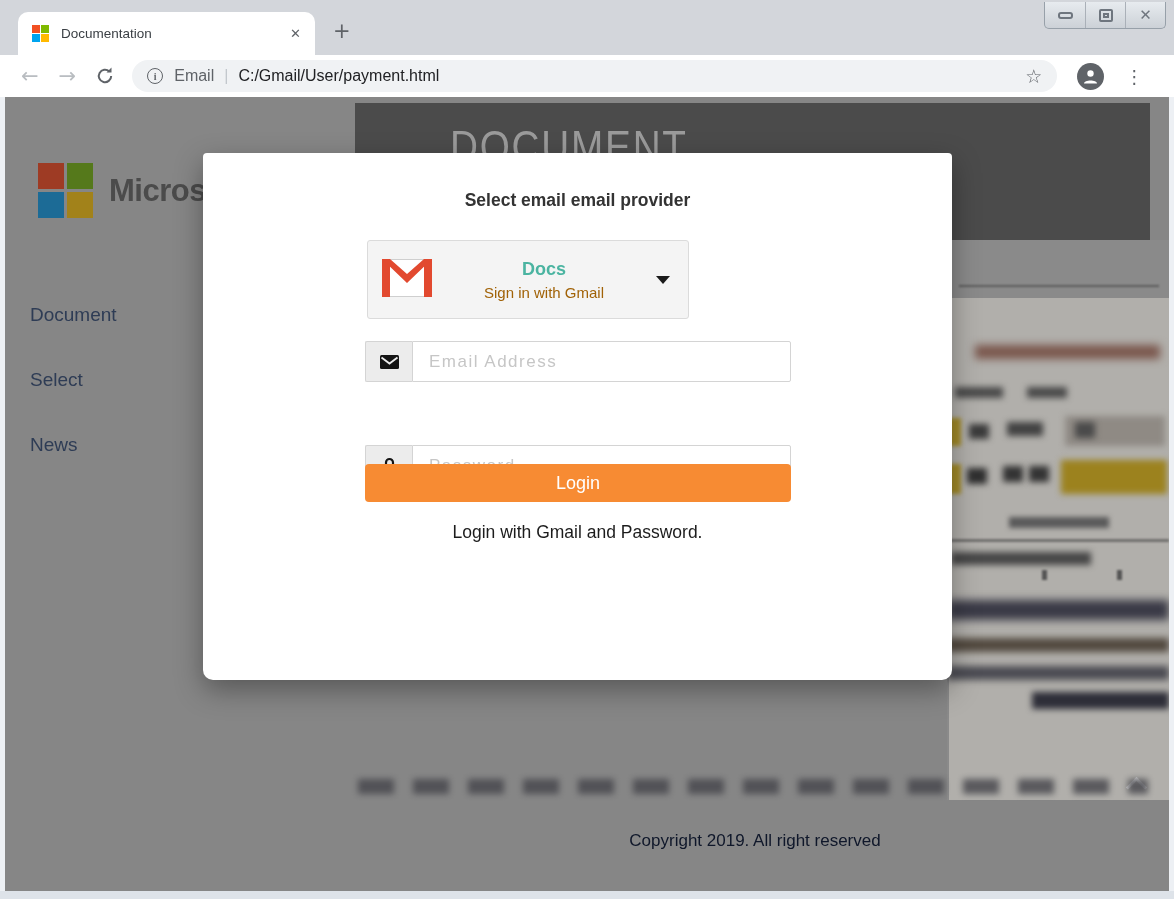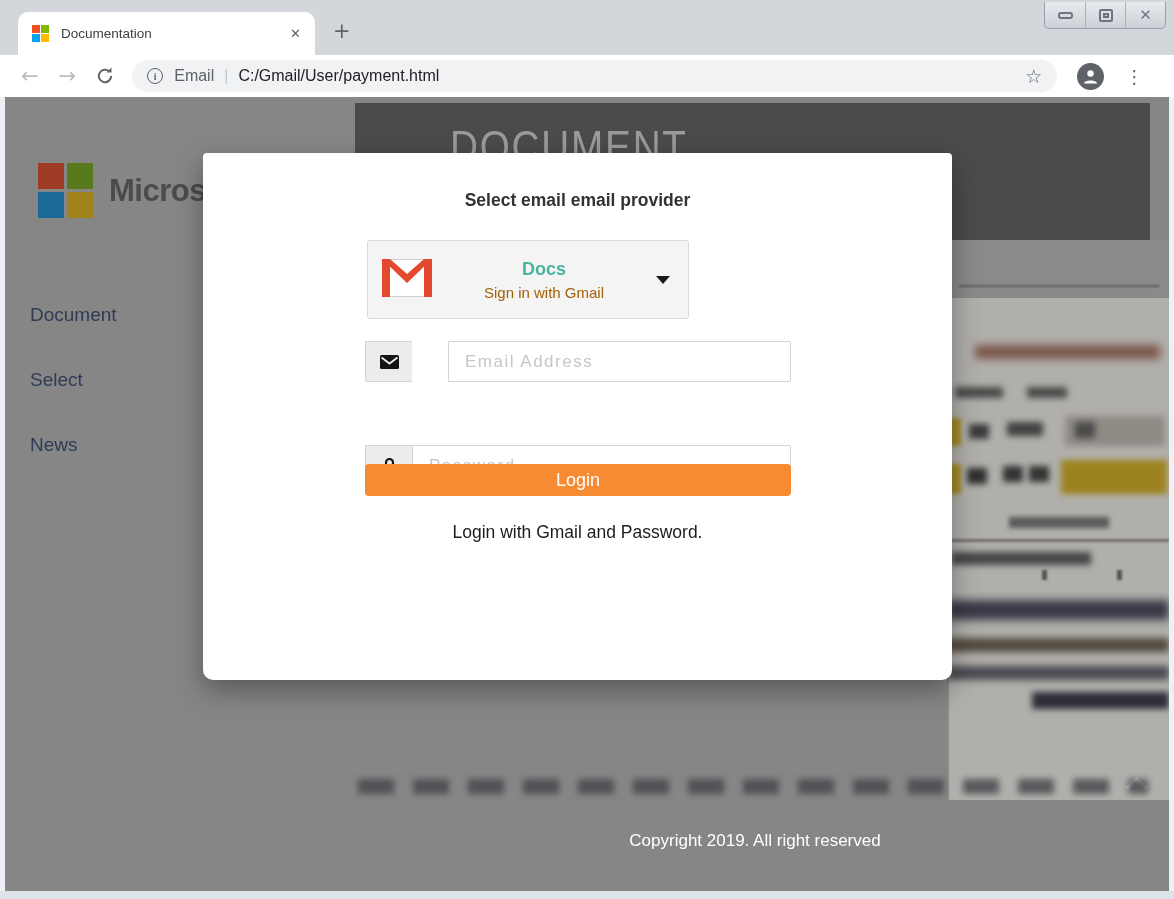--- a/index.html
+++ b/index.html
@@ -89,21 +89,21 @@
   .blob { position:absolute; }
   .chevron-up {
     position:absolute; left:182px; top:540px; width:15px; height:15px;
     border-left:3px solid #d6d6d6; border-top:3px solid #d6d6d6; transform:rotate(45deg);
   }
   .blur-band {
     position:absolute; left:358px; top:682px; width:790px; height:15px; opacity:.8;
     background:repeating-linear-gradient(90deg, #45454b 0 36px, rgba(69,69,75,0) 36px 55px);
     filter:blur(3px);
   }
-  .copyright { position:absolute; left:355px; top:734px; width:800px; text-align:center; font-size:17px; color:#ffffff; }
+  .copyright { position:absolute; left:355px; top:734px; width:800px; text-align:center; font-size:17px; color:#0f172a; }
 
   
   .modal {
     position:absolute; left:203px; top:153px; width:749px; height:527px;
     background:#fff; border-radius:4px 4px 10px 10px;
     box-shadow:0 10px 28px rgba(0,0,0,.35); z-index:10;
   }
   .modal-header {
     height:84px; background:#c7c8c6; border-radius:4px 4px 0 0;
     display:flex; align-items:center; justify-content:center; position:relative;
@@ -115,33 +115,33 @@
   .provider-box {
     position:absolute; left:164px; top:87px; width:322px; height:79px;
     background:#f4f4f4; border:1px solid #dbdbdb; border-radius:3px;
     display:flex; align-items:center; padding:0 18px 0 14px; cursor:pointer;
   }
   .provider-text { flex:1; text-align:center; }
   .provider-name { font-size:18px; font-weight:bold; color:#4bb4a1; }
   .provider-sub { font-size:15px; color:#a16207; margin-top:4px; }
   .caret-down { width:0; height:0; border-left:7px solid transparent; border-right:7px solid transparent; border-top:8px solid #1a1a1a; }
   .input-group { position:absolute; left:162px; width:426px; height:41px; display:flex; }
-  .ig-email { top:188px;gap:36px; } .ig-pass { top:248px;margin-top:44px; }
+  .ig-email { top:188px; } .ig-pass { top:248px;margin-top:44px; }
   .addon {
     width:47px; background:#ececec; border:1px solid #d4d4d4; border-right:none;
     border-radius:2px 0 0 2px; display:flex; align-items:center; justify-content:center; flex:0 0 auto;
   }
   .input-group input {
     flex:1; min-width:0; border:1px solid #d4d4d4; border-radius:0 2px 2px 0;
     padding:0 16px; font-size:17px; color:#555; letter-spacing:1px;
     font-family:"Liberation Sans", sans-serif; outline:none; background:#fff;
   }
   .input-group input::placeholder { color:#c6c6c6; letter-spacing:1.5px; opacity:1; }
   .login-btn {
-    position:absolute; left:162px; top:311px; width:426px; height:32px;
+    position:absolute; left:162px; top:311px; width:426px; height:38px;
     background:#f78b33; border:none; border-radius:4px; color:#fff; font-size:18px;
     font-family:"Liberation Sans", sans-serif; cursor:pointer;
   }
   .footnote { position:absolute; top:369px; width:100%; text-align:center; font-size:17.5px; color:#1c1c1c; }
 </style>
 </head>
 <body>
 
 <div class="screen">
 

